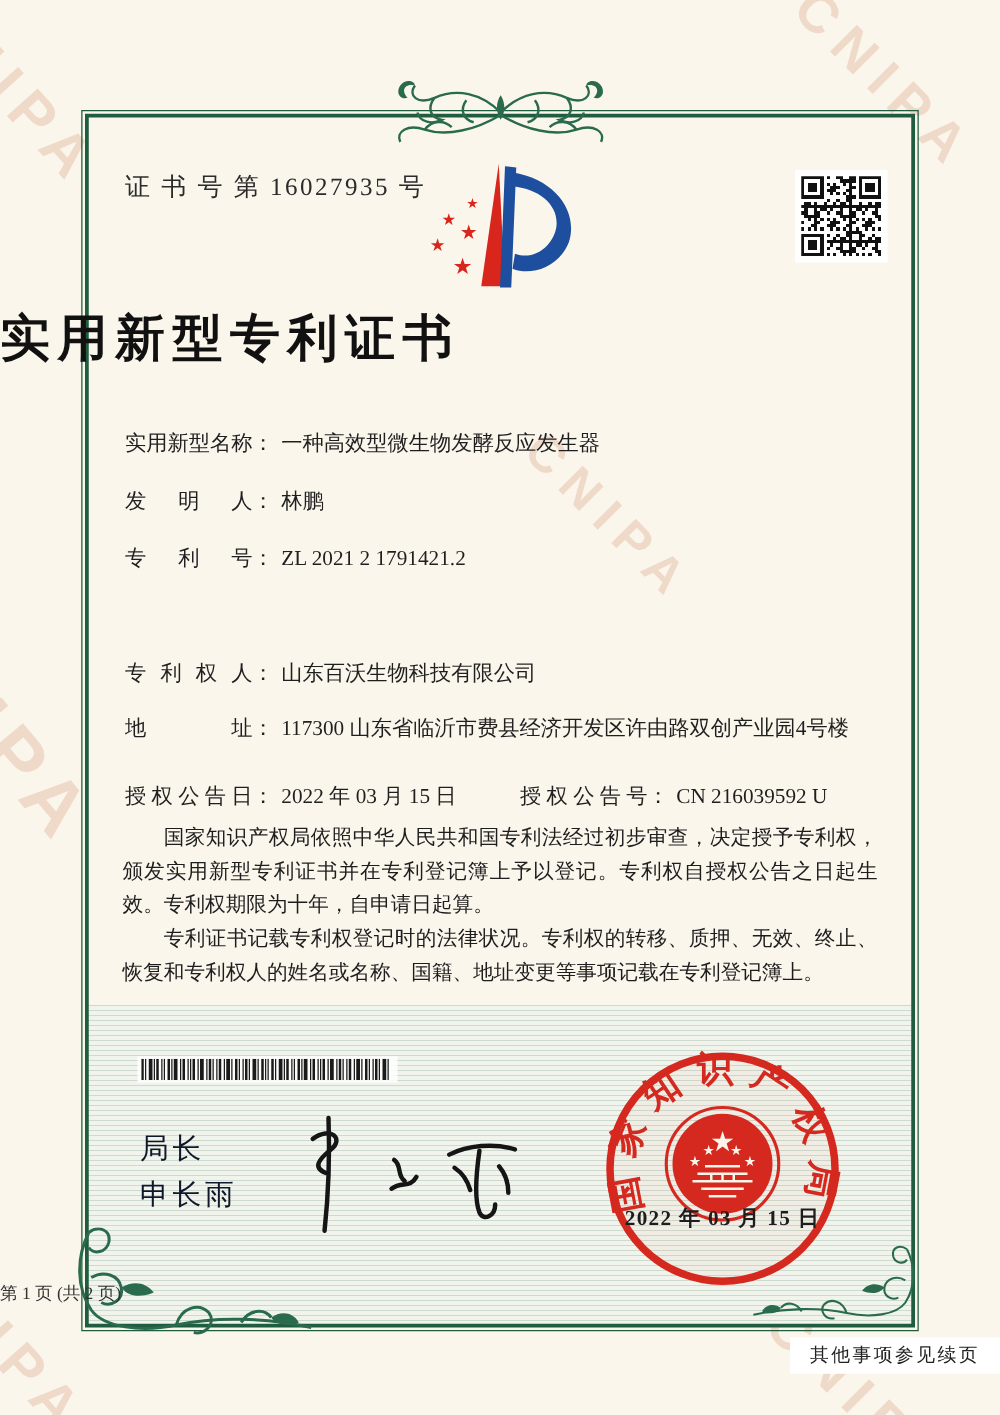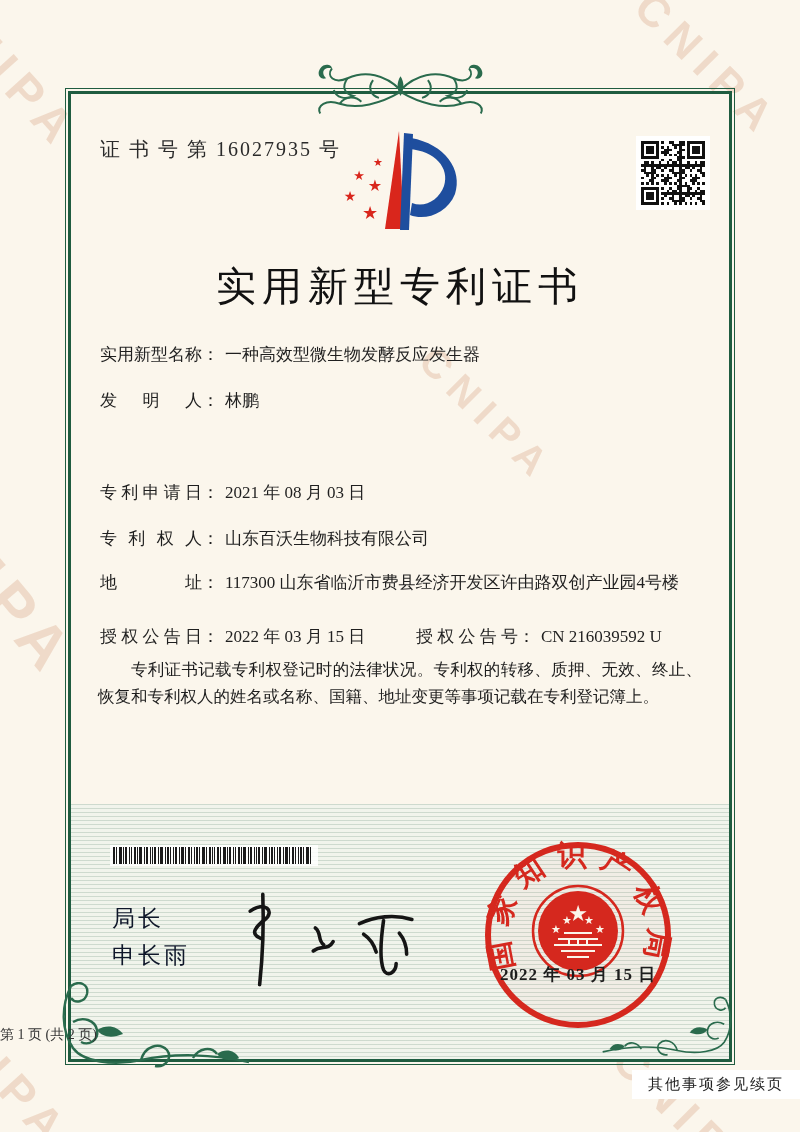--- a/index.html
+++ b/index.html
@@ -44,22 +44,22 @@
   .cert-no{
     position:absolute;left:100px;top:136px;z-index:5;
     font-size:20px;letter-spacing:2px;color:#2b2b2b;
   }
   .logo{position:absolute;left:303px;top:118px;z-index:5;}
   .qrbox{
     position:absolute;left:636px;top:136px;width:74px;height:74px;
     background:#fff;padding:5px;z-index:5;
   }
   .title{
-    position:absolute;left:0;top:259px;width:100%;text-align:center;z-index:5;
-    font-size:40px;font-weight:400;letter-spacing:6px;color:#111;
+    position:absolute;left:0;top:243px;width:100%;text-align:left;z-index:5;
+    font-size:40px;font-weight:700;letter-spacing:6px;color:#111;
   }
   .row{position:absolute;left:100px;z-index:5;font-size:17px;line-height:24px;color:#1f1f1f;}
   .flabel{
     display:inline-block;width:102px;vertical-align:top;
     text-align:justify;text-align-last:justify;
   }
   .colon{vertical-align:top;}
   .fvalue{display:inline-block;vertical-align:top;max-width:478px;margin-left:6px;}
   .grant2{position:absolute;left:316px;top:0;white-space:nowrap;}
   .body-text{
@@ -169,37 +169,38 @@
   </div>
 
   <div class="title">实用新型专利证书</div>
 
   <div class="row" style="top:389px;">
     <span class="flabel">发明人</span><span class="colon">：</span><span class="fvalue">林鹏</span>
   </div>
   <div class="row" style="top:343px;">
     <span class="flabel">实用新型名称</span><span class="colon">：</span><span class="fvalue">一种高效型微生物发酵反应发生器</span>
   </div>
-  <div class="row" style="top:481px;">
-    <span class="flabel">专利申请日</span><span class="colon">：</span><span class="fvalue">2021 年 08 月 03 日</span>
+  <div class="row" style="top:435px;">
+    <span class="flabel">专利号</span><span class="colon">：</span><span class="fvalue">ZL 2021 2 1791421.2</span>
   </div>
   <div class="row" style="top:527px;">
     <span class="flabel">专利权人</span><span class="colon">：</span><span class="fvalue">山东百沃生物科技有限公司</span>
   </div>
   <div class="row" style="top:571px;">
     <span class="flabel">地址</span><span class="colon">：</span><span class="fvalue">117300  山东省临沂市费县经济开发区许由路双创产业园4号楼</span>
   </div>
   <div class="row" style="top:625px;width:600px;">
     <span class="flabel">授权公告日</span><span class="colon">：</span><span class="fvalue">2022 年 03 月 15 日</span>
     <span class="grant2">
       <span class="flabel">授权公告号</span><span class="colon">：</span><span class="fvalue">CN 216039592 U</span>
     </span>
   </div>
 
   <div class="body-text">
+    <p>国家知识产权局依照中华人民共和国专利法经过初步审查，决定授予专利权，颁发实用新型专利证书并在专利登记簿上予以登记。专利权自授权公告之日起生效。专利权期限为十年，自申请日起算。</p>
     <p>专利证书记载专利权登记时的法律状况。专利权的转移、质押、无效、终止、恢复和专利权人的姓名或名称、国籍、地址变更等事项记载在专利登记簿上。</p>
   </div>
 
   <div class="barcode">
     <svg id="bc" width="202" height="17" viewBox="0 0 202 17">
         <rect x="0" y="0" width="2" height="17" fill="#1a1a1a"></rect>
         <rect x="3" y="0" width="1" height="17" fill="#1a1a1a"></rect>
         <rect x="6" y="0" width="3" height="17" fill="#1a1a1a"></rect>
         <rect x="10" y="0" width="1" height="17" fill="#1a1a1a"></rect>
         <rect x="12" y="0" width="2" height="17" fill="#1a1a1a"></rect>

